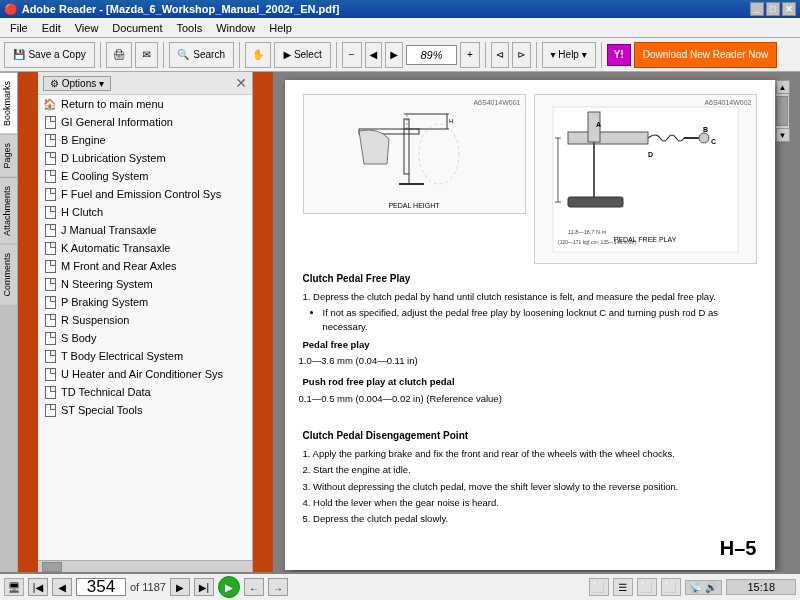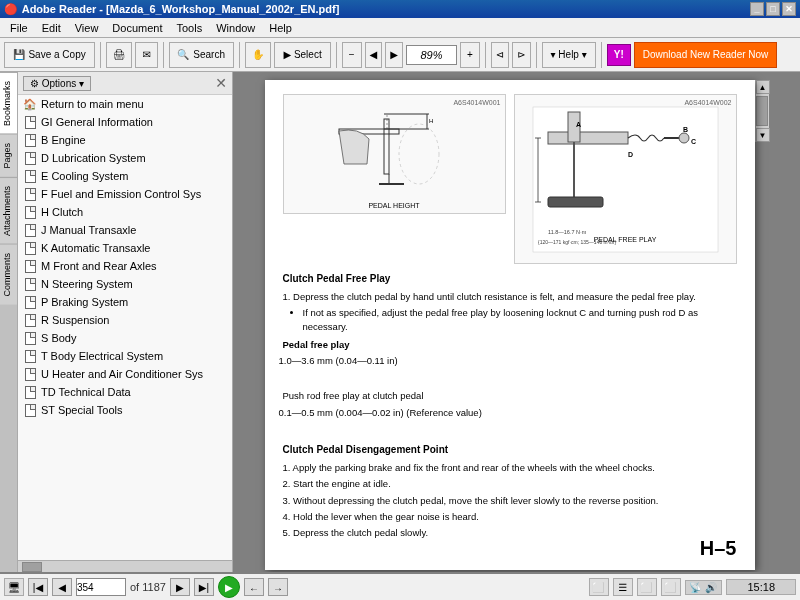--- a/index.html
+++ b/index.html
@@ -92,20 +92,21 @@
       cursor: pointer;
       height: 26px;
       white-space: nowrap;
     }
 
     
     .main-layout {
       display: flex;
       height: calc(600px - 18px - 20px - 34px - 28px);
       background: #c2410c;
+      gap: 20px;
     }
 
     
     .left-tabs {
       width: 18px;
       background: #c0c0c0;
       display: flex;
       flex-direction: column;
       border-right: 1px solid #aaa;
       font-size: 9px;
@@ -302,21 +303,21 @@
     }
     .nav-btn {
       background: #e0e0e0;
       border: 1px solid #999;
       width: 20px; height: 18px;
       display: flex; align-items: center; justify-content: center;
       cursor: pointer;
       font-size: 10px;
     }
     .page-input {
-      width: 50px; height: 18px; text-align: left; border: 1px solid #888; font-size: 10px;
+      width: 50px; height: 18px; text-align: center; border: 1px solid #888; font-size: 17px;
     }
     .page-total {
       font-size: 11px; color: #333;
     }
     .play-btn {
       width: 22px; height: 22px;
       background: #22aa22;
       border-radius: 50%;
       border: 1px solid #118811;
       display: flex; align-items: center; justify-content: center;
@@ -644,21 +645,21 @@
         <div class="pdf-content">
           <div class="section-header">Clutch Pedal Free Play</div>
           <p>1. <span>Depress the clutch pedal by hand until clutch resistance is felt, and measure the pedal free play.</span></p>
           <ul>
             <li>If not as specified, adjust the pedal free play by loosening locknut C and turning push rod D as necessary.</li>
           </ul>
 
           <p style="font-weight:bold; margin-top:5px;"><span>Pedal free play</span></p>
           <p style="padding-left:8px;">1.0—3.6 mm (0.04—0.11 in)</p>
 
-          <p style="font-weight:normal; margin-top:22px;"><span>Push rod free play at clutch pedal</span></p>
+          <p style="font-weight:bold; margin-top:8px;"><span>Push rod free play at clutch pedal</span></p>
           <p style="padding-left:8px;">0.1—0.5 mm (0.004—0.02 in) (Reference value)</p>
 
           <div class="section-header" style="margin-top:24px;">Clutch Pedal Disengagement Point</div>
           <p>1. <span>Apply the parking brake and fix the front and rear of the wheels with the wheel chocks.</span></p>
           <p>2. <span>Start the engine at idle.</span></p>
           <p>3. <span>Without depressing the clutch pedal, move the shift lever slowly to the reverse position.</span></p>
           <p>4. <span>Hold the lever when the gear noise is heard.</span></p>
           <p>5. <span>Depress the clutch pedal slowly.</span></p>
         </div>
 

